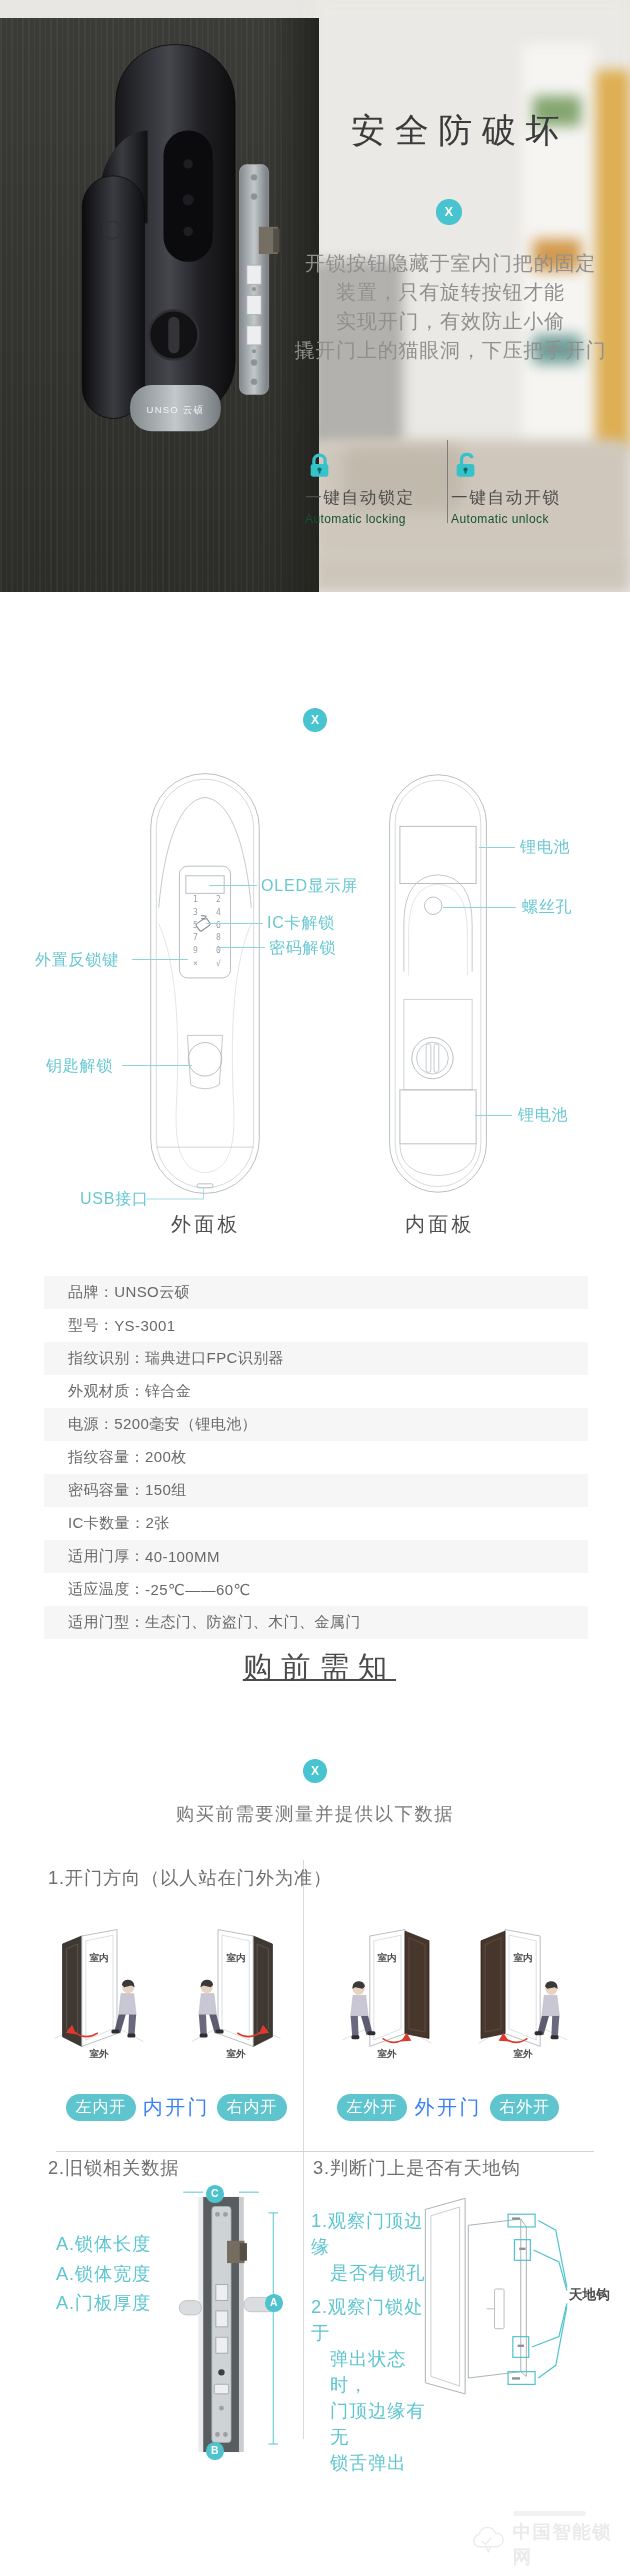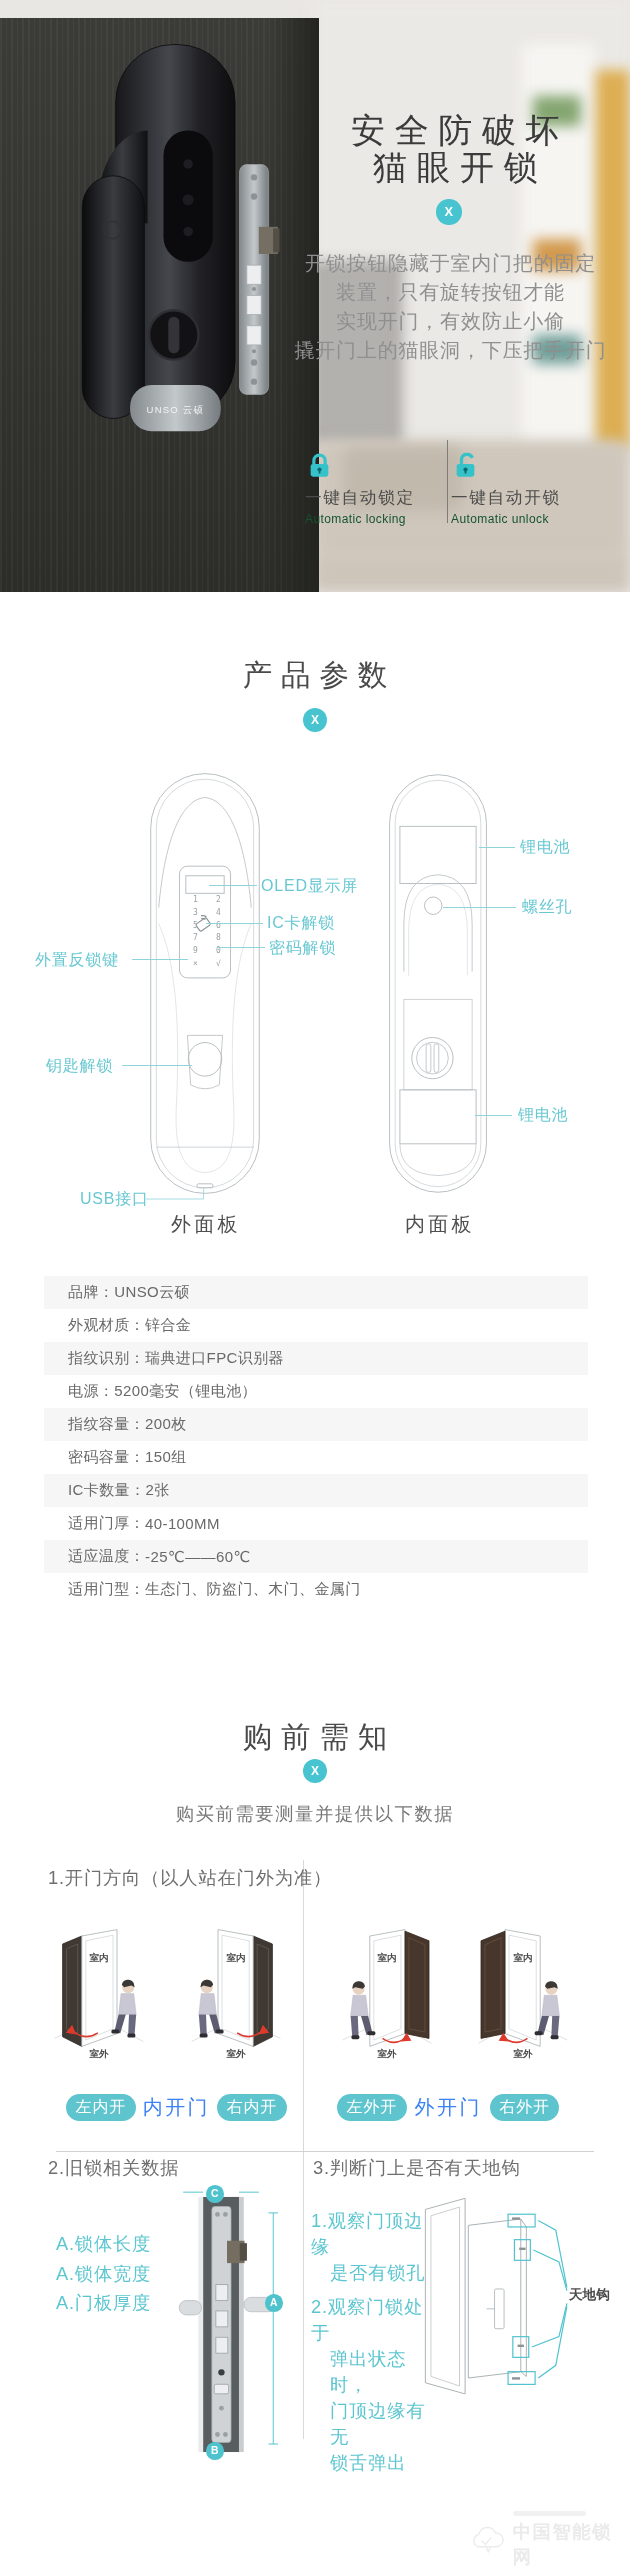--- a/index.html
+++ b/index.html
@@ -120,21 +120,20 @@
       <rect x="26" y="80" width="24" height="34" fill="#756e62"></rect>
         <rect x="44" y="82" width="8" height="30" fill="#544f46"></rect>
       <rect x="11" y="128" width="18" height="24" fill="#eceeef" stroke="#a7acb0"></rect>
       <rect x="11" y="166" width="18" height="24" fill="#eceeef" stroke="#a7acb0"></rect>
       <rect x="11" y="204" width="18" height="24" fill="#eceeef" stroke="#a7acb0"></rect>
       <circle cx="20" cy="158" r="2.5" fill="#8d9296"></circle>
         <circle cx="20" cy="236" r="2.5" fill="#8d9296"></circle>
     </svg>
 
     <div class="hero-title" style="top:108px;">安全防破坏</div>
-    <div class="hero-title" style="top:145px;">猫眼开锁</div>
     <div class="xbadge" style="left:436px;top:199px;width:25.5px;height:25.5px;font-size:12.8px;">X</div>
     <div class="hero-par">
       <div>开锁按钮隐藏于室内门把的固定</div>
       <div>装置，只有旋转按钮才能</div>
       <div>实现开门，有效防止小偷</div>
       <div>撬开门上的猫眼洞，下压把手开门</div>
     </div>
 
     <div class="feat" style="left:305px;top:451px;">
       <svg width="29" height="29" viewBox="0 0 36 36">
@@ -152,21 +151,20 @@
         <path d="M13,16 v-5 a7,7 0 0 1 13.5,-2.5" fill="none" stroke="#35c2c9" stroke-width="4"></path>
         <rect x="7" y="16" width="22" height="16" rx="3" fill="#35c2c9"></rect>
         <circle cx="18" cy="23" r="2.6" fill="#0e6a70"></circle>
           <rect x="16.9" y="23" width="2.2" height="5" fill="#0e6a70"></rect>
       </svg>
       <div class="zh">一键自动开锁</div>
       <div class="en">Automatic unlock</div>
     </div>
   </div>
 
-  <div class="sec-h" style="top:656px;">产品参数</div>
   <div class="xbadge" style="left:303px;top:708px;width:24px;height:24px;font-size:12px;">X</div>
 
   <svg class="outline-svg" style="left:149px;top:772px;" width="112" height="423" viewBox="0 0 140 530">
     <g fill="none" stroke="#b6bcbf" stroke-width="1.2">
       <rect x="2" y="2" width="136" height="526" rx="68"></rect>
       <rect x="9" y="9" width="122" height="512" rx="61" stroke="#ccd1d4" stroke-width="1"></rect>
       <path d="M12,170 C20,80 42,34 70,32 C98,34 120,80 128,170" stroke="#c2c7ca"></path>
       <path d="M12,190 C30,230 40,300 34,420 C32,470 40,500 70,502" stroke="#d3d7d9" stroke-width=".8"></path>
       <path d="M128,190 C110,230 100,300 106,420 C108,470 100,500 70,502" stroke="#d3d7d9" stroke-width=".8"></path>
       <rect x="38" y="118" width="64" height="140" rx="10" stroke="#b6bcbf"></rect>
@@ -240,28 +238,32 @@
   <div class="cline" style="left:475px;top:1115px;width:37px;"></div>
   <div class="cl" style="left:518px;top:1105px;">锂电池</div>
   <div class="caption" style="left:405px;top:1211px;">内面板</div>
 
   <div id="spec">
     <div class="srow">
         <span>品牌：</span>
         <span>UNSO云硕</span>
       </div>
     <div class="srow">
+        <span>型号：</span>
+        <span>YS-3001</span>
+      </div>
+    <div class="srow">
+        <span>指纹识别：</span>
+        <span>瑞典进口FPC识别器</span>
+      </div>
+    <div class="srow">
         <span>外观材质：</span>
         <span>锌合金</span>
       </div>
     <div class="srow">
-        <span>指纹识别：</span>
-        <span>瑞典进口FPC识别器</span>
-      </div>
-    <div class="srow">
         <span>电源：</span>
         <span>5200毫安（锂电池）</span>
       </div>
     <div class="srow">
         <span>指纹容量：</span>
         <span>200枚</span>
       </div>
     <div class="srow">
         <span>密码容量：</span>
         <span>150组</span>
@@ -277,21 +279,21 @@
     <div class="srow">
         <span>适应温度：</span>
         <span>-25℃——60℃</span>
       </div>
     <div class="srow">
         <span>适用门型：</span>
         <span>生态门、防盗门、木门、金属门</span>
       </div>
   </div>
 
-  <div class="sec-h" style="top:1718px;">购前需知</div>
+  <div class="sec-h" style="top:1648px;text-decoration:underline;">购前需知</div>
   <div class="xbadge" style="left:303px;top:1759px;width:24px;height:24px;font-size:12px;">X</div>
   <div class="sub-h" style="top:1801px;">购买前需要测量并提供以下数据</div>
 
   <div class="vline" style="left:303px;top:1860px;height:579px;"></div>
   <div class="hline" style="left:56px;top:2151px;width:538px;"></div>
 
   <div class="step-h" style="left:48px;top:1865px;">1.开门方向（以人站在门外为准）</div>
 
   <svg width="0" height="0" style="position:absolute">
     <defs>

